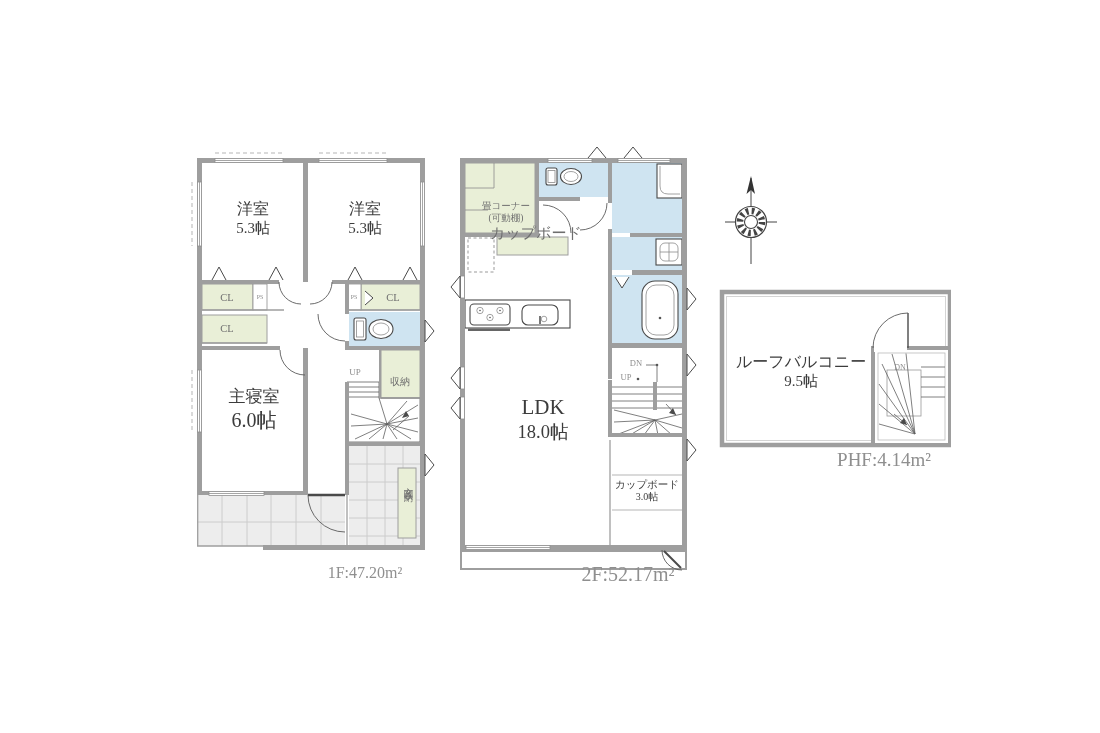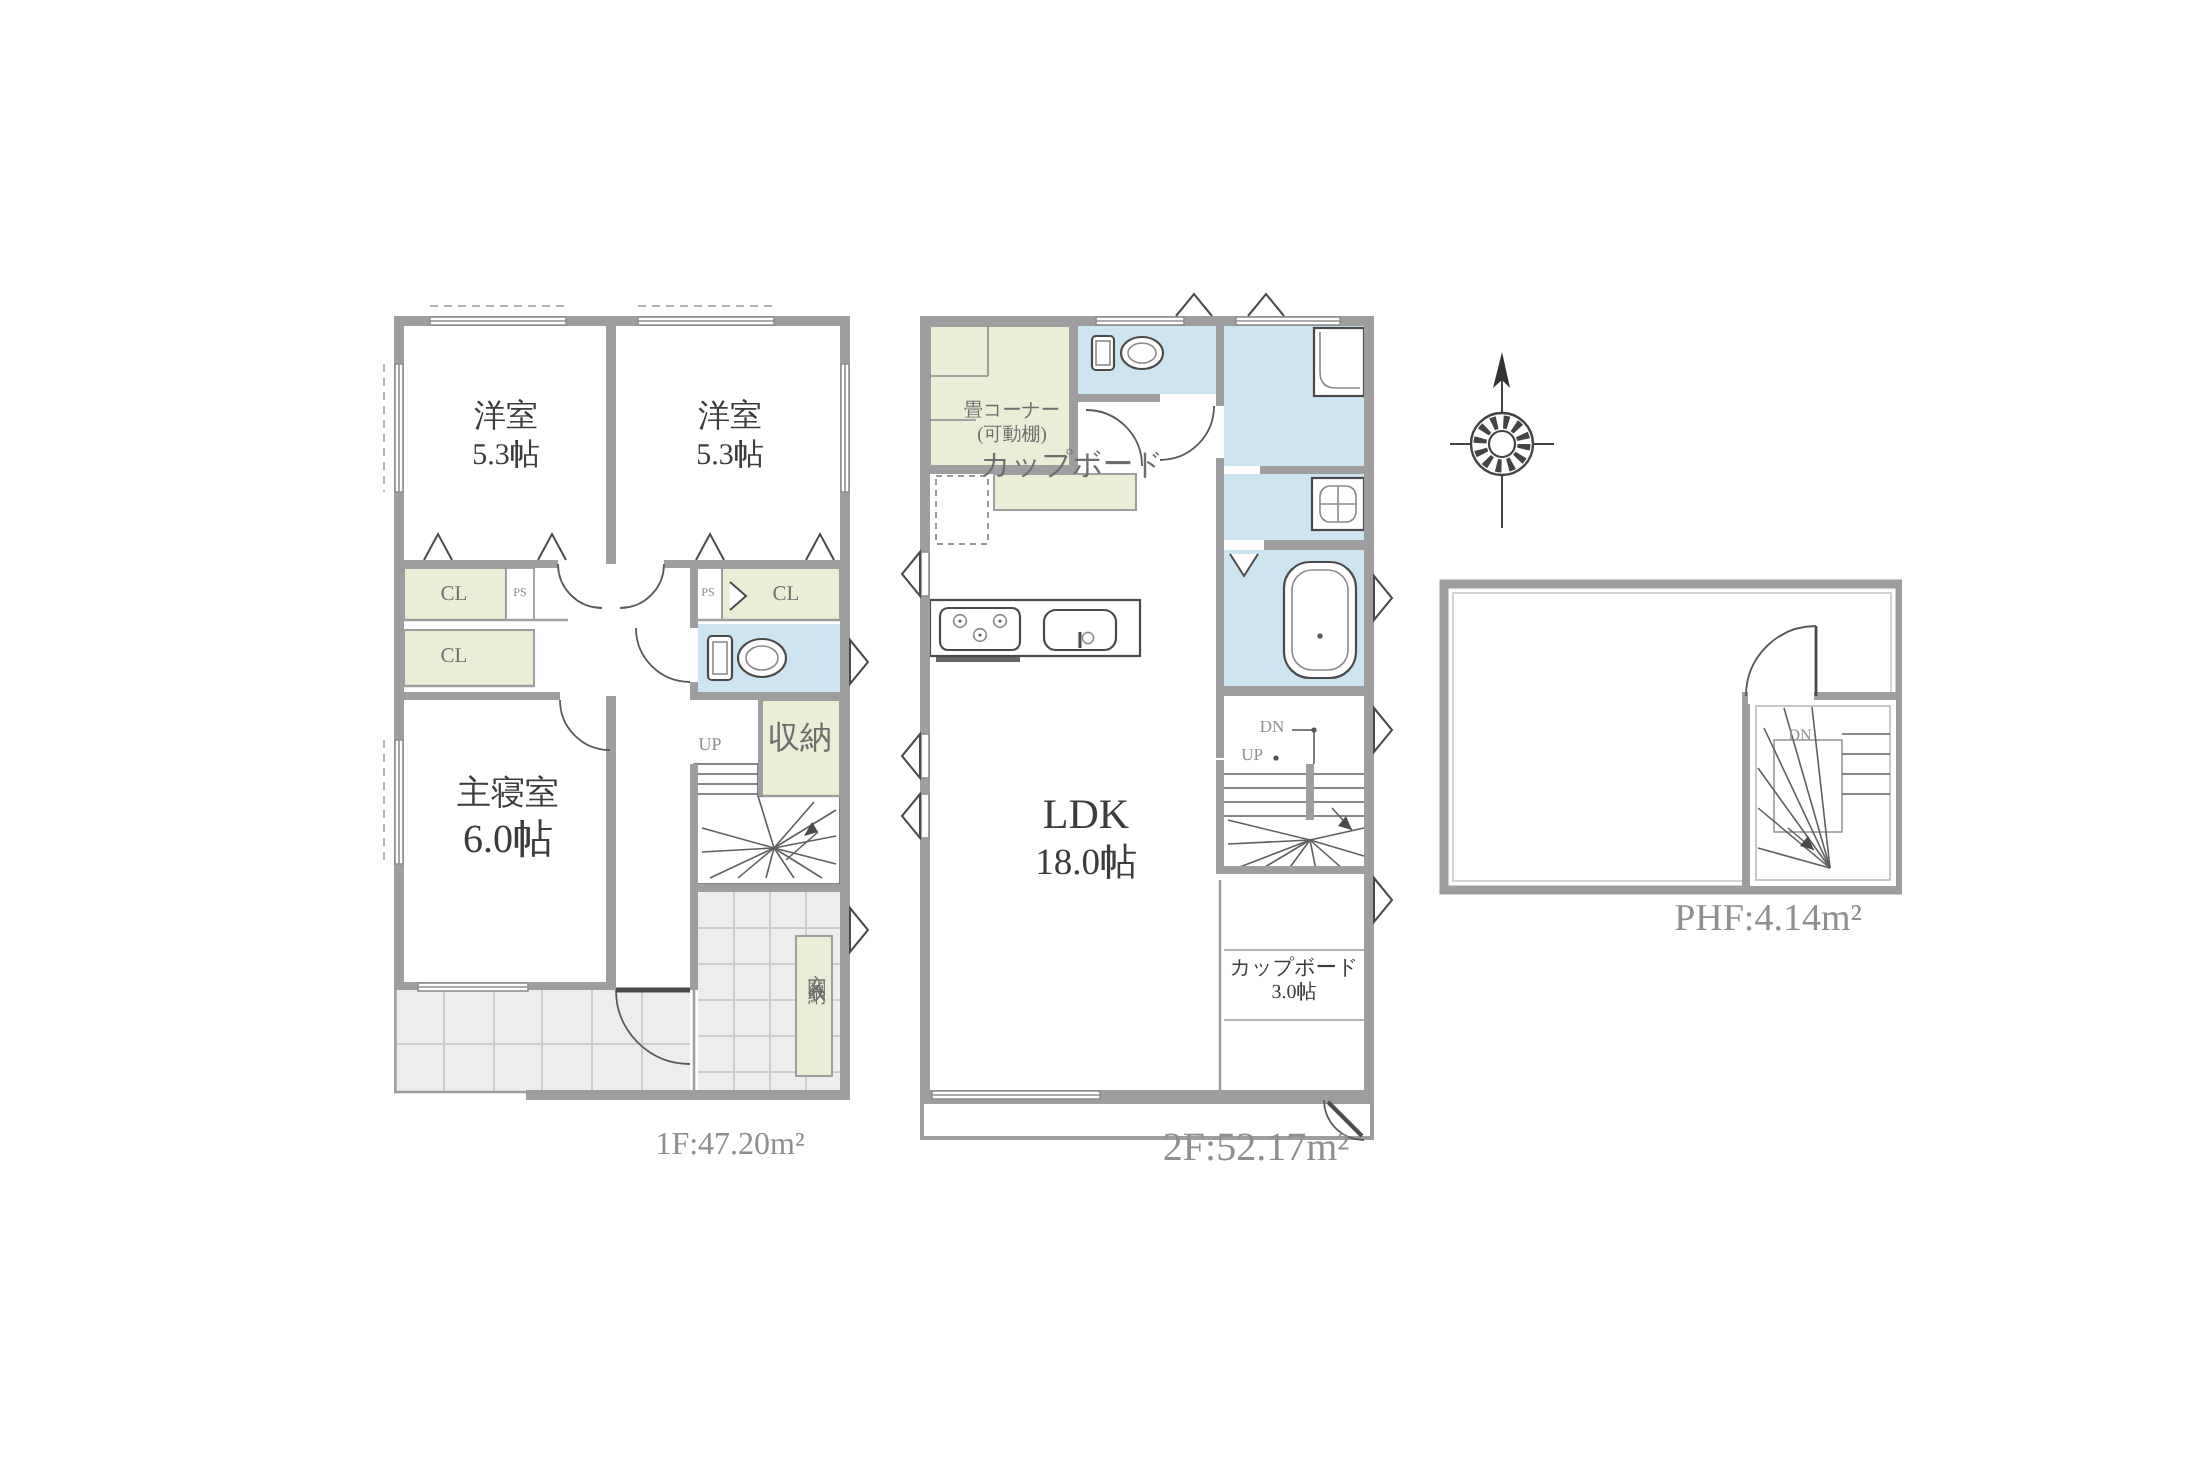--- a/index.html
+++ b/index.html
@@ -173,21 +173,21 @@
     </div>
     <div class="lbl" style="left:69px;top:240px;font-size:17px">
       <span class="ln">主寝室</span>
       <span class="ln" style="font-size:20px">6.0帖</span>
     </div>
     <div class="lbl mid" style="left:42px;top:145px;font-size:10.5px">CL</div>
     <div class="lbl mid" style="left:42px;top:176px;font-size:10.5px">CL</div>
     <div class="lbl mid" style="left:208px;top:145px;font-size:10.5px">CL</div>
     <div class="lbl gray" style="left:75px;top:148px;font-size:6px">PS</div>
     <div class="lbl gray" style="left:169px;top:148px;font-size:6px">PS</div>
-    <div class="lbl mid" style="left:215px;top:214px;font-size:16px">収納</div>
+    <div class="lbl mid" style="left:215px;top:230px;font-size:10px">収納</div>
     <div class="lbl gray" style="left:170px;top:221px;font-size:9px">UP</div>
     <div class="lbl vert mid" style="left:217px;top:334px;font-size:9px">玄関収納</div>
     <div class="lbl gray" style="left:180px;top:417px;font-size:16px">1F:47.20m²</div>
   </div>
 
   <div class="plan" id="plan2f" style="left:448px;top:146px;width:252px;height:466px">
     <svg width="252" height="456" viewBox="-12 -12 252 456">
 
       <rect class="gr" x="5" y="5" width="70" height="70"></rect>
       <g>
@@ -352,20 +352,24 @@
         <line class="st" x1="199" y1="85" x2="223" y2="85"></line>
         <line class="st" x1="199" y1="95" x2="223" y2="95"></line>
         <line class="st" x1="199" y1="105" x2="223" y2="105"></line>
         <polyline class="st" points="172,122 185,133" stroke-width="1.1"></polyline>
         <polygon points="185,133 178,131 182,126" fill="#4a4a4a"></polygon>
         <rect x="152" y="52" width="33" height="8" fill="#fff"></rect>
         <line x1="186" y1="21" x2="186" y2="56" stroke="#4a4a4a" stroke-width="1.4"></line>
         <path class="dr" d="M 186 21 A 35 35 0 0 0 151 56"></path>
       </g>
     </svg>
+    <div class="lbl" style="left:91px;top:72px;font-size:16px">
+      <span class="ln">ルーフバルコニー</span>
+      <span class="ln" style="font-size:15px">9.5帖</span>
+    </div>
     <div class="lbl gray" style="left:190px;top:83px;font-size:8px">DN</div>
     <div class="lbl gray" style="left:174px;top:168px;font-size:19px">PHF:4.14m²</div>
   </div>
 
   <div class="plan" id="compass" style="left:721px;top:172px;width:62px;height:96px">
     <svg width="62" height="96" viewBox="0 0 62 96">
       <line x1="30" y1="6" x2="30" y2="92" stroke="#444" stroke-width="1"></line>
       <line x1="4" y1="50" x2="56" y2="50" stroke="#444" stroke-width="1"></line>
       <circle cx="30" cy="50" r="15.5" fill="#fff" stroke="#444" stroke-width="1.2"></circle>
       <circle cx="30" cy="50" r="11" fill="none" stroke="#444" stroke-width="6.5" stroke-dasharray="2.6 3.2"></circle>

